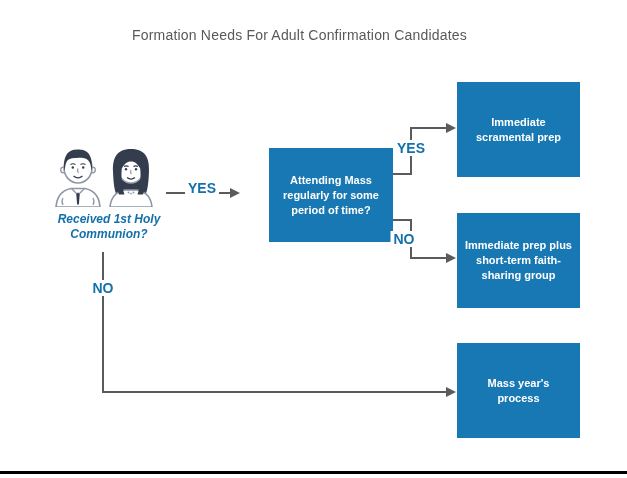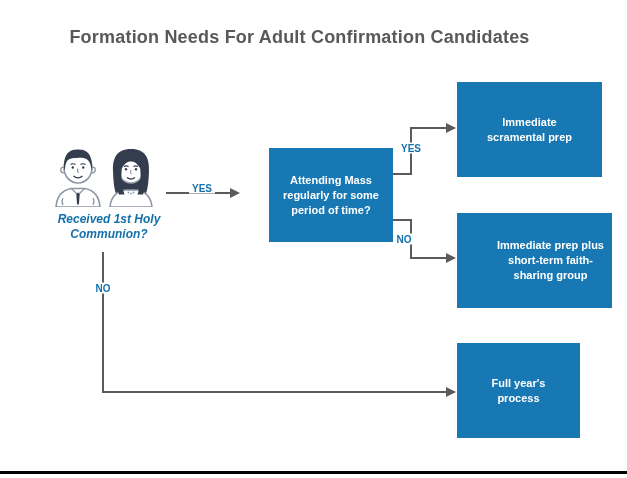--- a/index.html
+++ b/index.html
@@ -8,38 +8,38 @@
     --line:#5b5b5b;
     --title:#595959;
   }
   html,body{margin:0;padding:0;background:#fff;}
   .canvas{
     position:relative;width:627px;height:478px;background:#ffffff;
     font-family:"Liberation Sans",sans-serif;overflow:hidden;
   }
   .page-title{
     position:absolute;left:0;top:27px;width:599px;text-align:center;
-    font-size:18px;font-weight:bold;color:var(--title);letter-spacing:.2px;
+    font-size:14px;font-weight:normal;color:var(--title);letter-spacing:.2px;
   }
   .node{
     position:absolute;background:var(--box-blue);color:#fff;
     font-size:11px;font-weight:bold;line-height:15px;text-align:center;
     display:flex;align-items:center;justify-content:center;
   }
   .node .inner{display:block;}
   .decision{left:241px;top:148px;width:124px;height:94px;margin-left:28px;}
-  .outcome1{left:457px;top:82px;width:145px;height:95px;}
-  .outcome2{left:457px;top:213px;width:123px;height:95px;padding-left:32px;}
+  .outcome1{left:457px;top:82px;width:123px;height:95px;}
+  .outcome2{left:457px;top:213px;width:123px;height:95px;}
   .outcome3{left:457px;top:343px;width:123px;height:95px;}
   .connectors{position:absolute;left:0;top:0;width:627px;height:478px;pointer-events:none;}
   .connectors path{stroke:var(--line);stroke-width:2;fill:none;}
   .connectors polygon{fill:var(--line);}
   .edge-label{
     position:absolute;transform:translate(-50%,-50%);
-    font-size:10px;font-weight:bold;color:var(--accent);
+    font-size:14px;font-weight:bold;color:var(--accent);
     background:#fff;padding:0 3px;white-space:nowrap;
   }
   .avatars{position:absolute;left:50px;top:145px;display:flex;}
   .avatars svg{display:block;}
   .avatars svg+svg{margin-left:-3px;}
   .start-question{
     position:absolute;left:29px;top:212px;width:160px;text-align:center;
     font-size:12px;font-weight:bold;line-height:15px;color:var(--accent);font-style:italic;
   }
   .bottom-border{position:absolute;left:0;top:471px;width:627px;height:3px;background:#000;}
@@ -104,21 +104,21 @@
     <span class="inner" style="width:110px">Attending Mass regularly for some period of time?</span>
   </div>
 
   <div class="node outcome1">
     <span class="inner" style="width:100px">Immediate scramental prep</span>
   </div>
   <div class="node outcome2">
     <span class="inner" style="width:116px">Immediate prep plus short-term faith-sharing group</span>
   </div>
   <div class="node outcome3">
-    <span class="inner" style="width:70px">Full year's process</span>
+    <span class="inner" style="width:70px">Mass year's process</span>
   </div>
 
   <div class="edge-label" style="left:202px;top:188px;">YES</div>
   <div class="edge-label" style="left:411px;top:148px;">YES</div>
   <div class="edge-label" style="left:404px;top:239px;">NO</div>
   <div class="edge-label" style="left:103px;top:288px;">NO</div>
 
   <div class="bottom-border"></div>
 </div>
 

